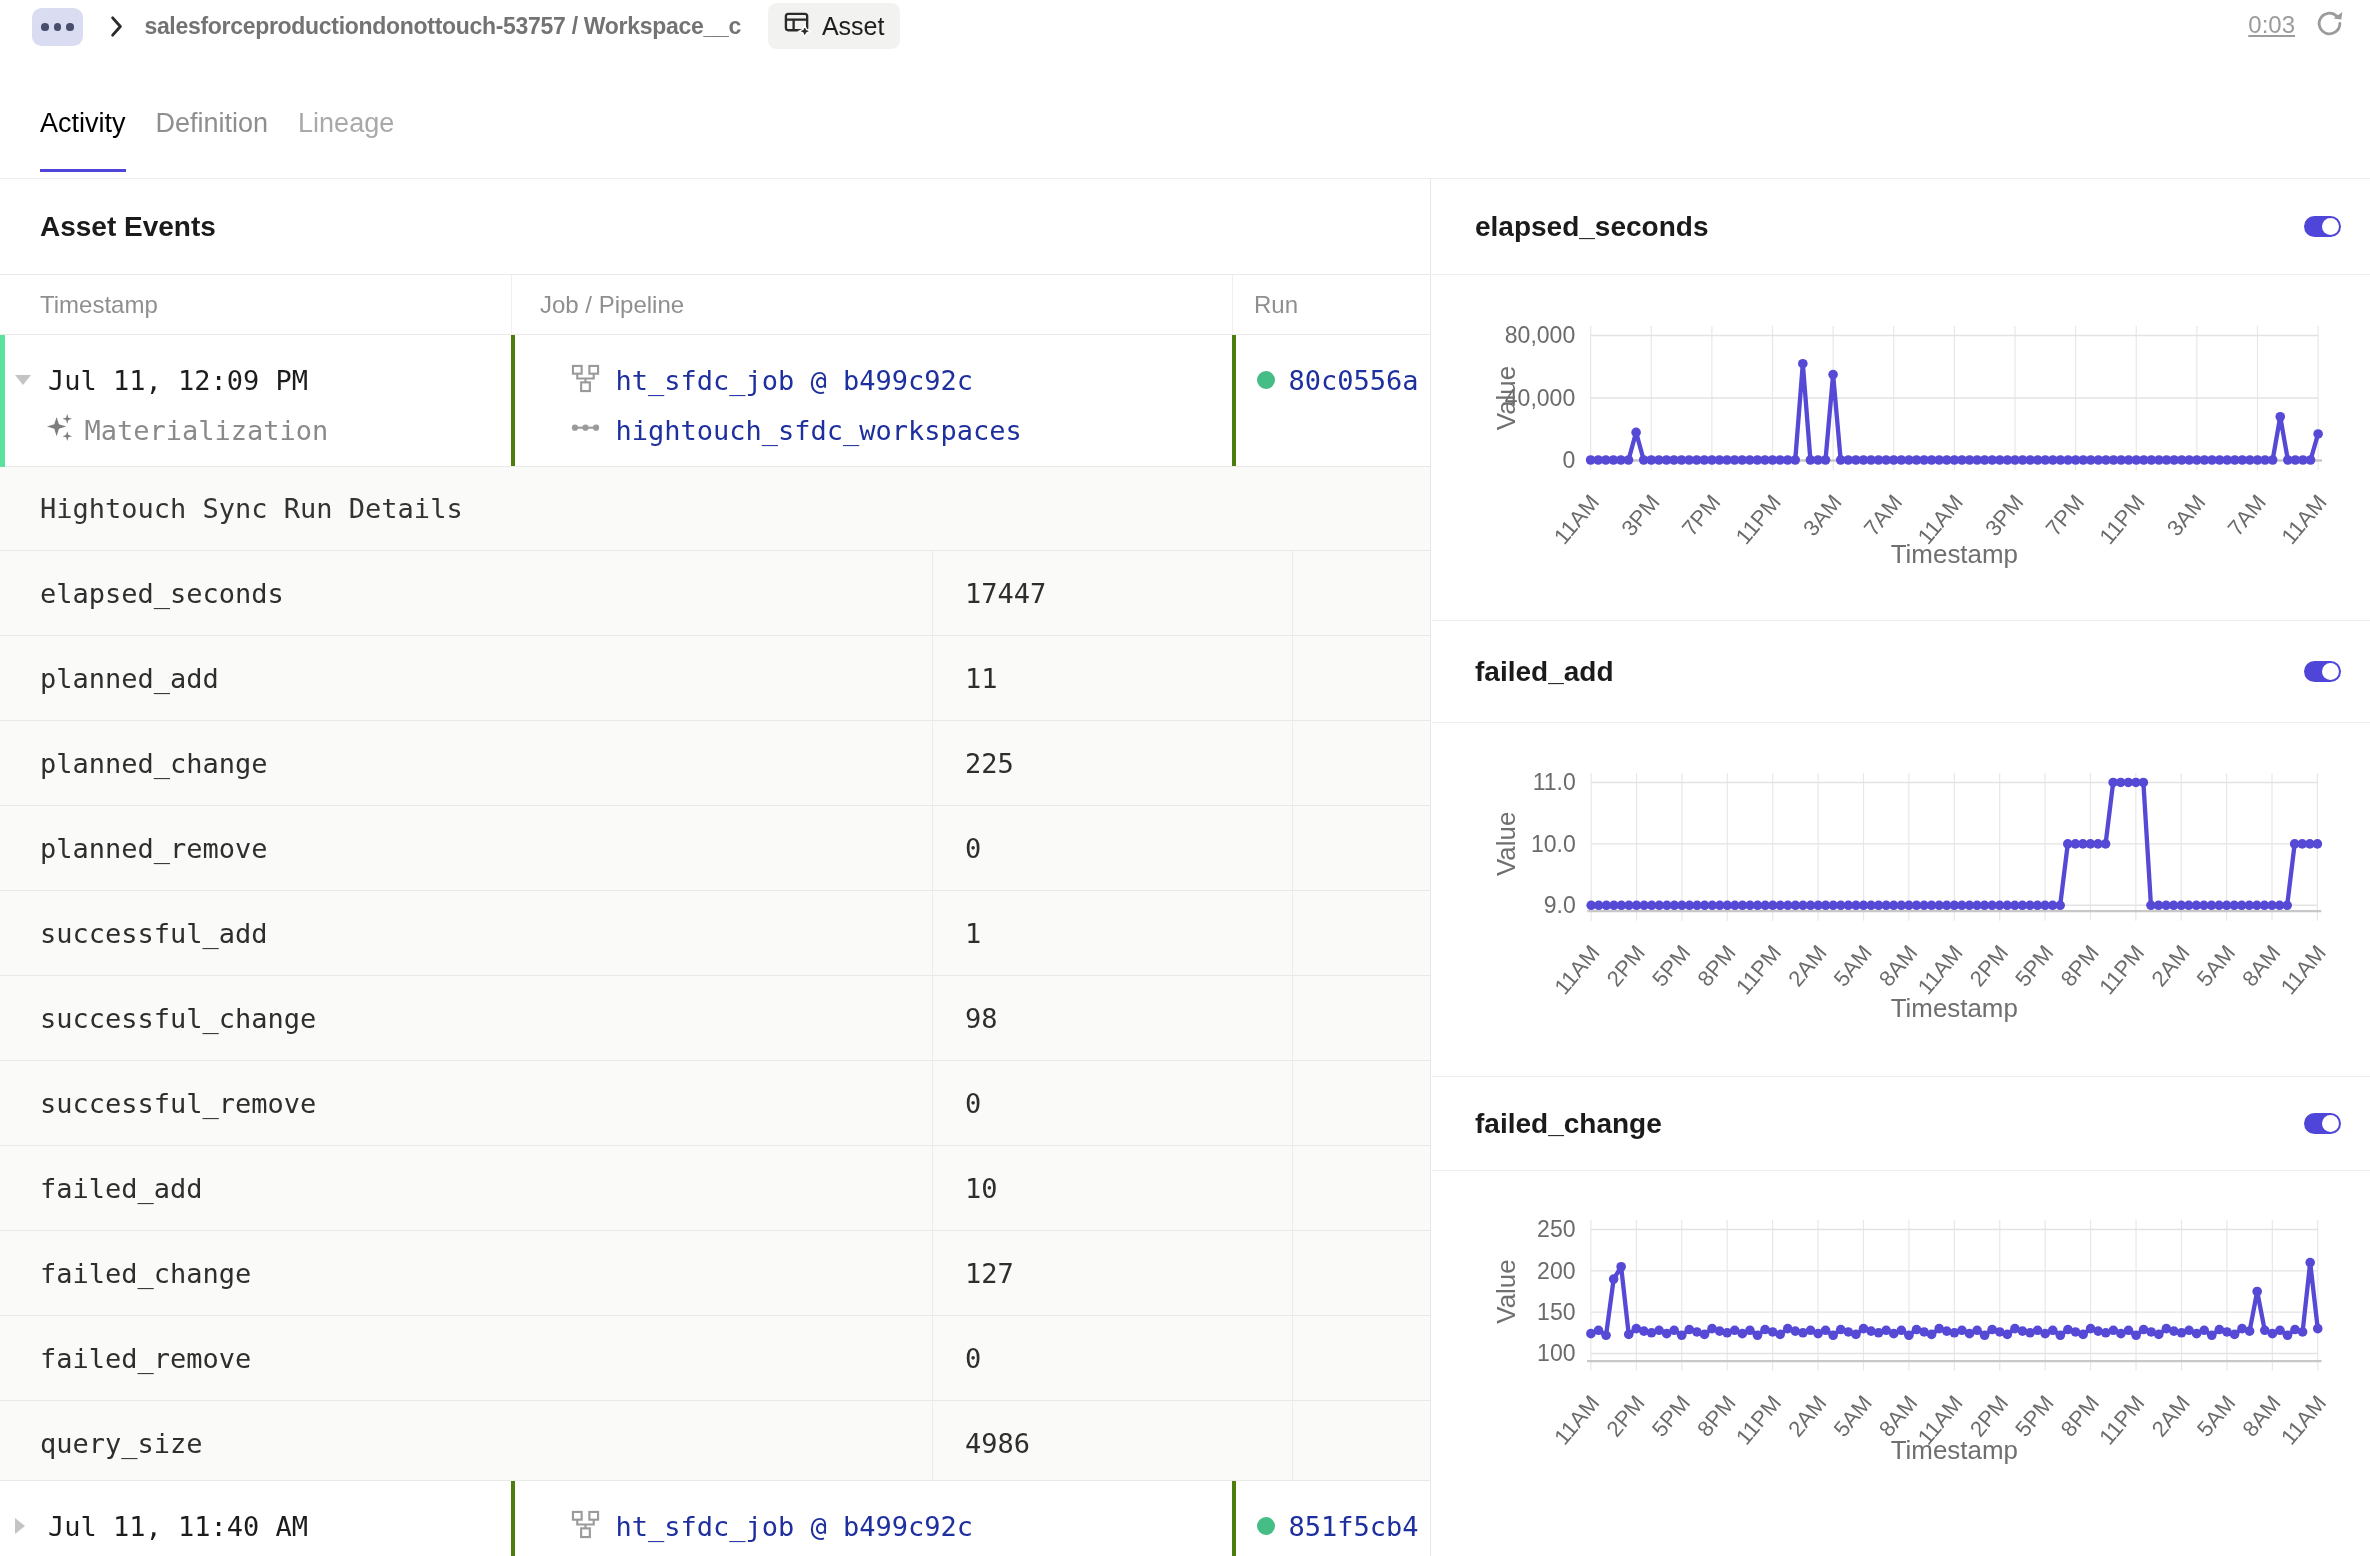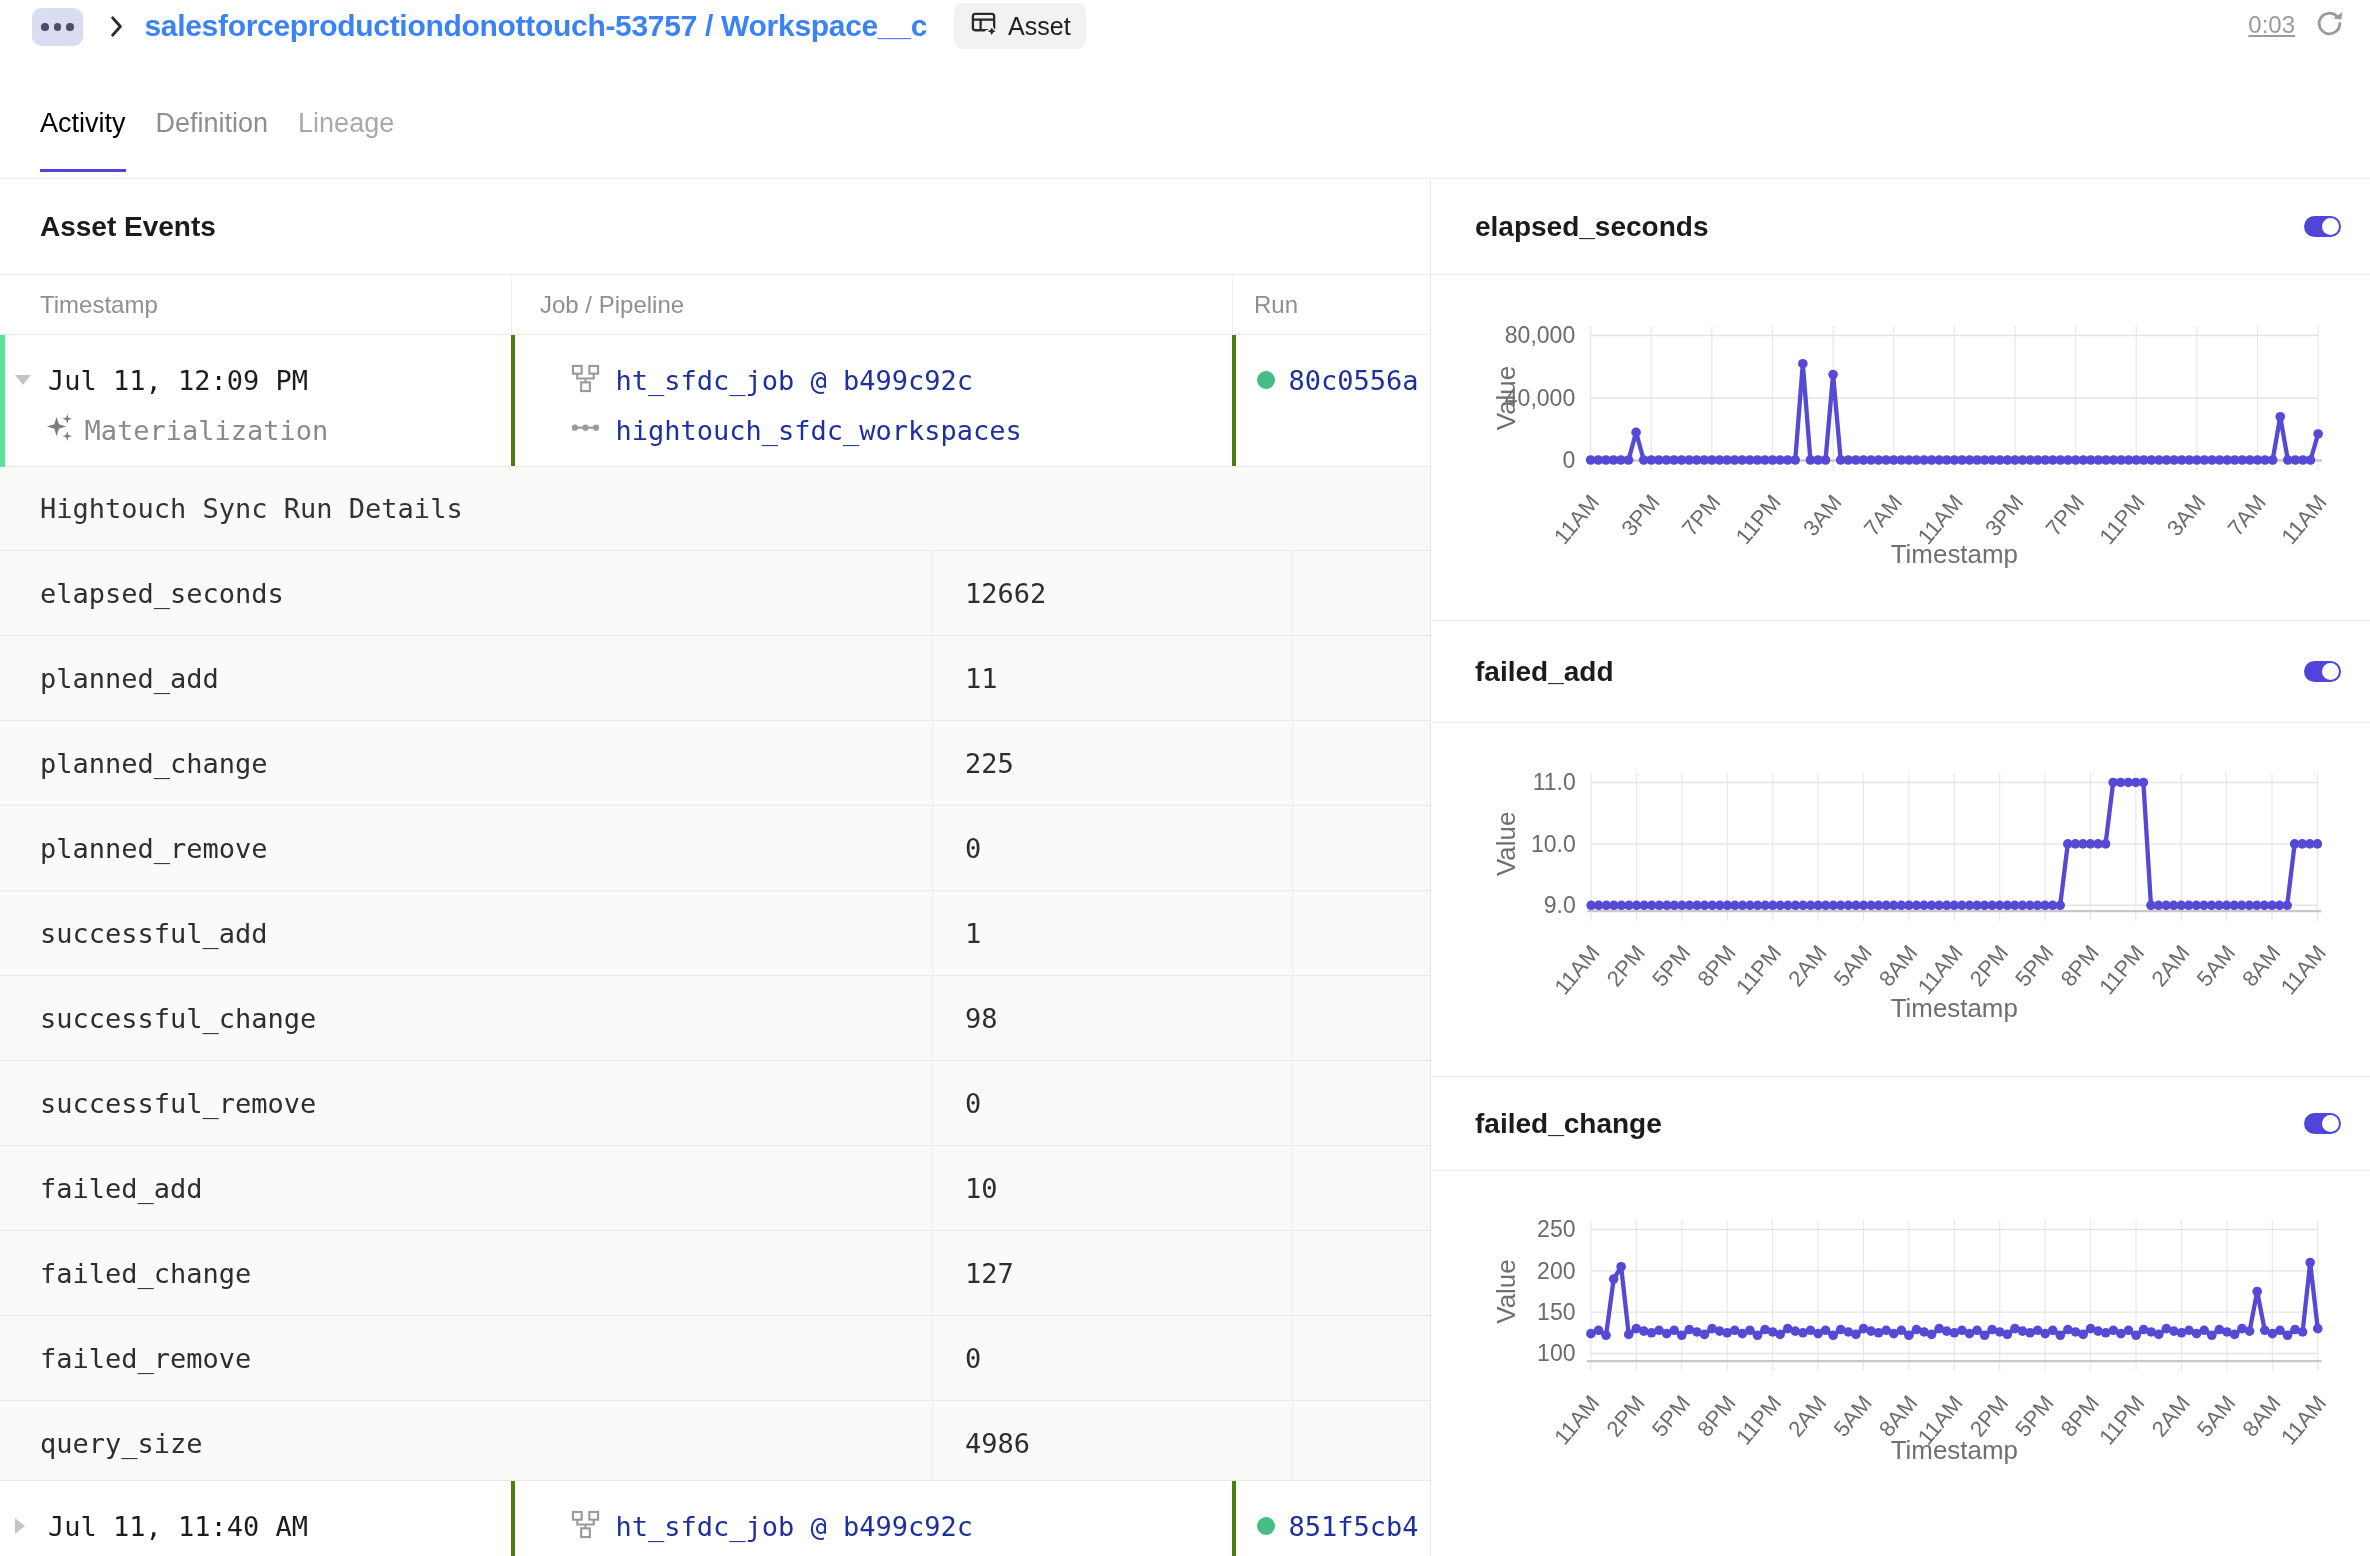--- a/index.html
+++ b/index.html
@@ -7,21 +7,21 @@
     font-family:"Liberation Sans", sans-serif; color:#1f1f1f; }
   .mono { font-family:"DejaVu Sans Mono", monospace; }
 
   
   .topbar{ position:absolute; top:0; left:0; right:0; height:60px; display:flex; align-items:center; padding-left:32px; }
   .chip{ width:51px; height:38px; margin-top:-5.8px; border:none; border-radius:9.6px; background:#dadcf2;
     display:flex; align-items:center; justify-content:center; gap:4.8px; cursor:pointer; }
   .chip i{ width:7.7px; height:7.7px; border-radius:50%; background:#474d6b; }
   .crumb-sep{ margin:0 15.4px 0 21px; margin-top:-7.7px; }
   .crumb-sep svg{ display:block; }
-  h1{ font-size:30px; font-weight:700; letter-spacing:-0.3px; color:#3b82f6; margin-top:-7.7px; white-space:nowrap; }
+  h1{ font-size:23px; font-weight:700; letter-spacing:-0.3px; color:#737373; margin-top:-7.7px; white-space:nowrap; }
   .asset-badge{ margin-left:27px; margin-top:-7.7px; background:#f2f2f0; border-radius:8.6px; height:46px;
     display:flex; align-items:center; gap:9.6px; padding:0 15.4px; font-size:25px; color:#1d1d1d; }
   .spacer{ flex:1; }
   .timer{ color:#9b9b9b; font-size:24px; margin-top:-9.6px;text-decoration:underline; }
   .refresh-btn{ background:none; border:none; margin:0 25px 0 19px; margin-top:-9.6px; cursor:pointer; }
 
   
   .tabs{ position:absolute; top:108px; left:40px; display:flex; gap:30px; }
   .tab{ font-size:27px; font-weight:500; padding-bottom:30px; border-bottom:3.8px solid transparent; cursor:pointer; }
   .tab.active{ color:#000000; border-bottom-color:#4f45d8; }
@@ -180,21 +180,21 @@
         <span class="green-dot"></span>
         <a class="link">80c0556a</a>
       </div>
     </div>
   </div>
 
   <div class="details-head mono">Hightouch Sync Run Details</div>
   <div class="details mono">
       <div class="drow">
         <span class="key">elapsed_seconds</span>
-        <span class="val">12662</span>
+        <span class="val">17447</span>
       </div>
       <div class="drow">
         <span class="key">planned_add</span>
         <span class="val">11</span>
       </div>
       <div class="drow">
         <span class="key">planned_change</span>
         <span class="val">225</span>
       </div>
       <div class="drow">

